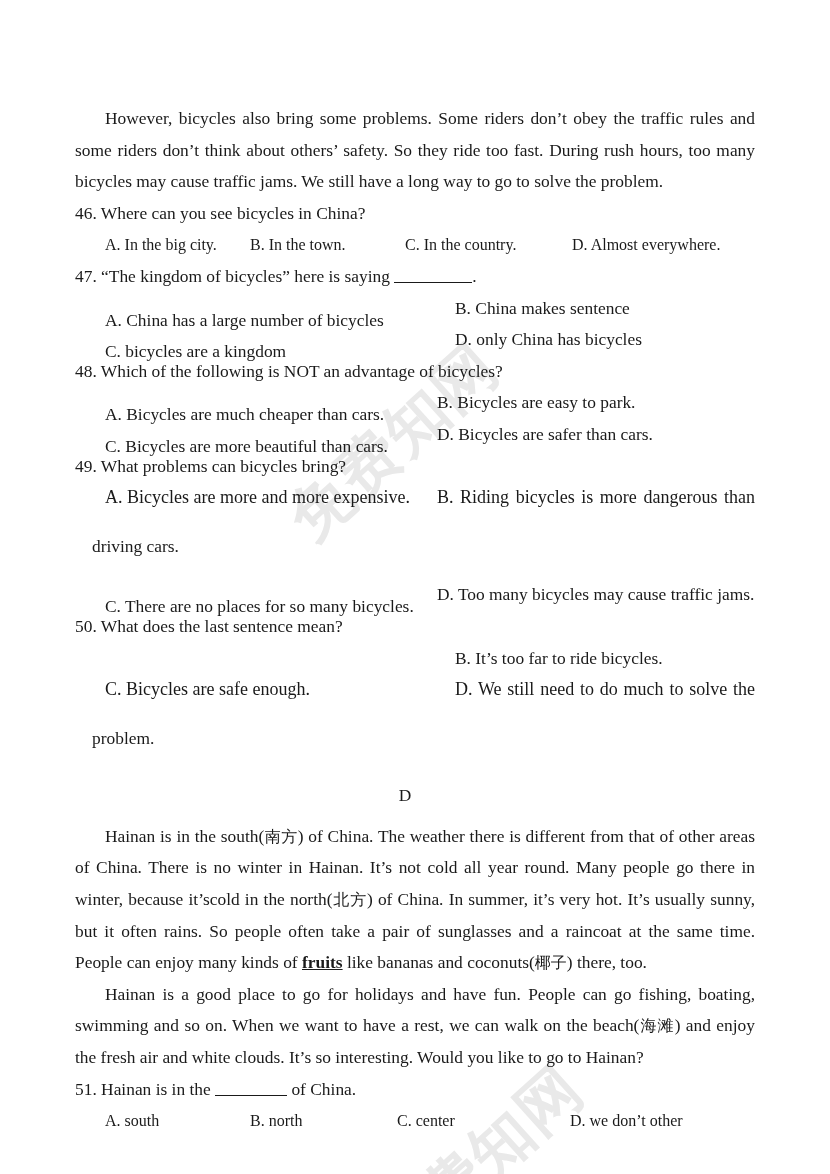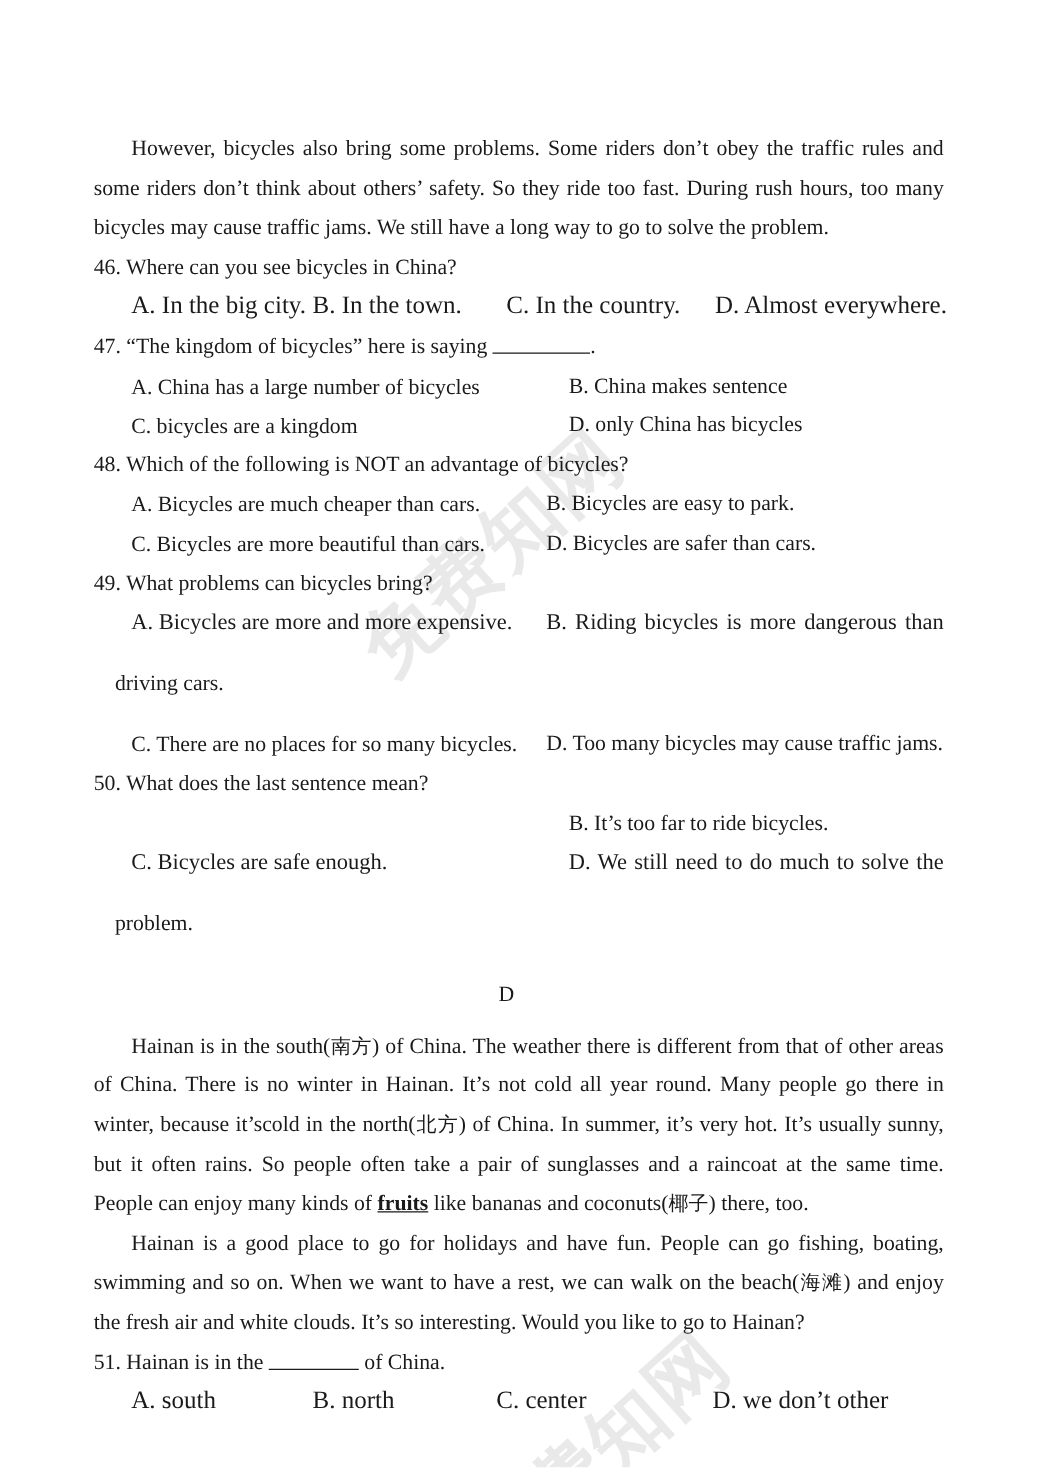--- a/index.html
+++ b/index.html
@@ -66,39 +66,39 @@
     margin: 0;
     font-size: 17.4px;
     line-height: 31.6px;
     text-indent: 0;
     white-space: nowrap;
   }
 
   
   .opts {
     position: relative;
-    font-size: 20px;
+    font-size: 16px;
     line-height: 31.6px;
     height: 31.6px;
     white-space: nowrap;
   }
   .opts .opt {
     position: absolute;
     top: 0;
   }
 
   
   .opt2 {
     position: relative;
     font-size: 17.4px;
     line-height: 31.6px;
     height: 31.6px;
     white-space: nowrap;
   }
-  .opt2 .left  { position: absolute; left: 30px;  top: 1px; }
+  .opt2 .left  { position: absolute; left: 30px;  top: 12px; }
   .opt2 .right { position: absolute; left: 362px; top: 0; }
   .opt2 .right-b { position: absolute; left: 380px; top: 0; }
 
   
   .opt-just {
     position: relative;
     font-size: 18px;
     line-height: 31.6px;
   }
   .opt-just .lead { position: absolute; left: 30px; top: 0; white-space: nowrap; }

